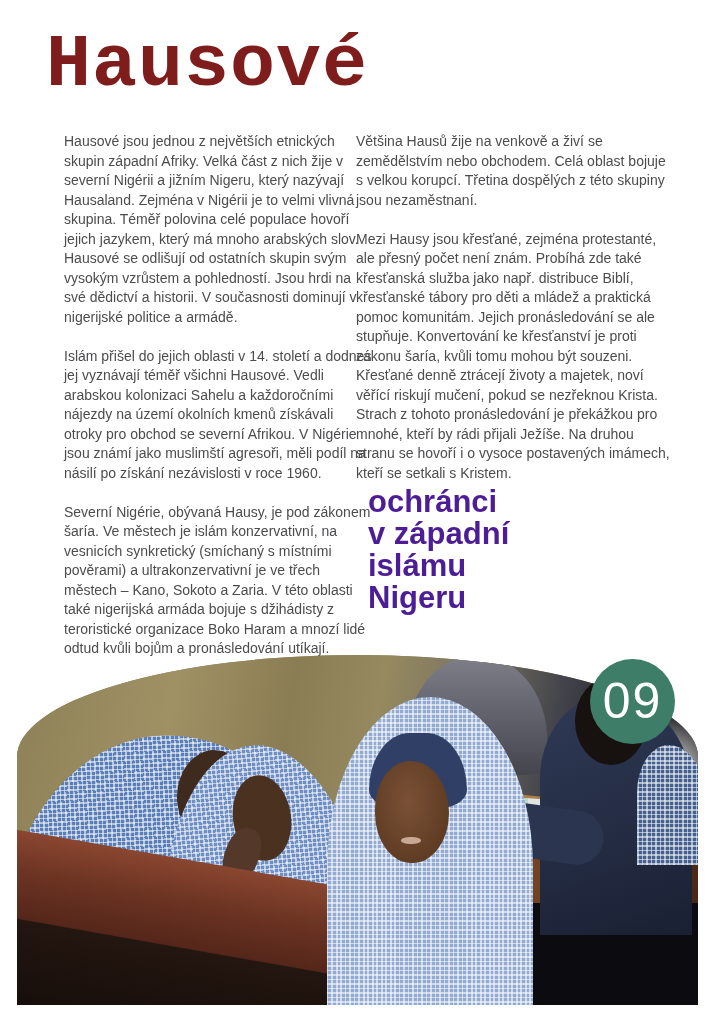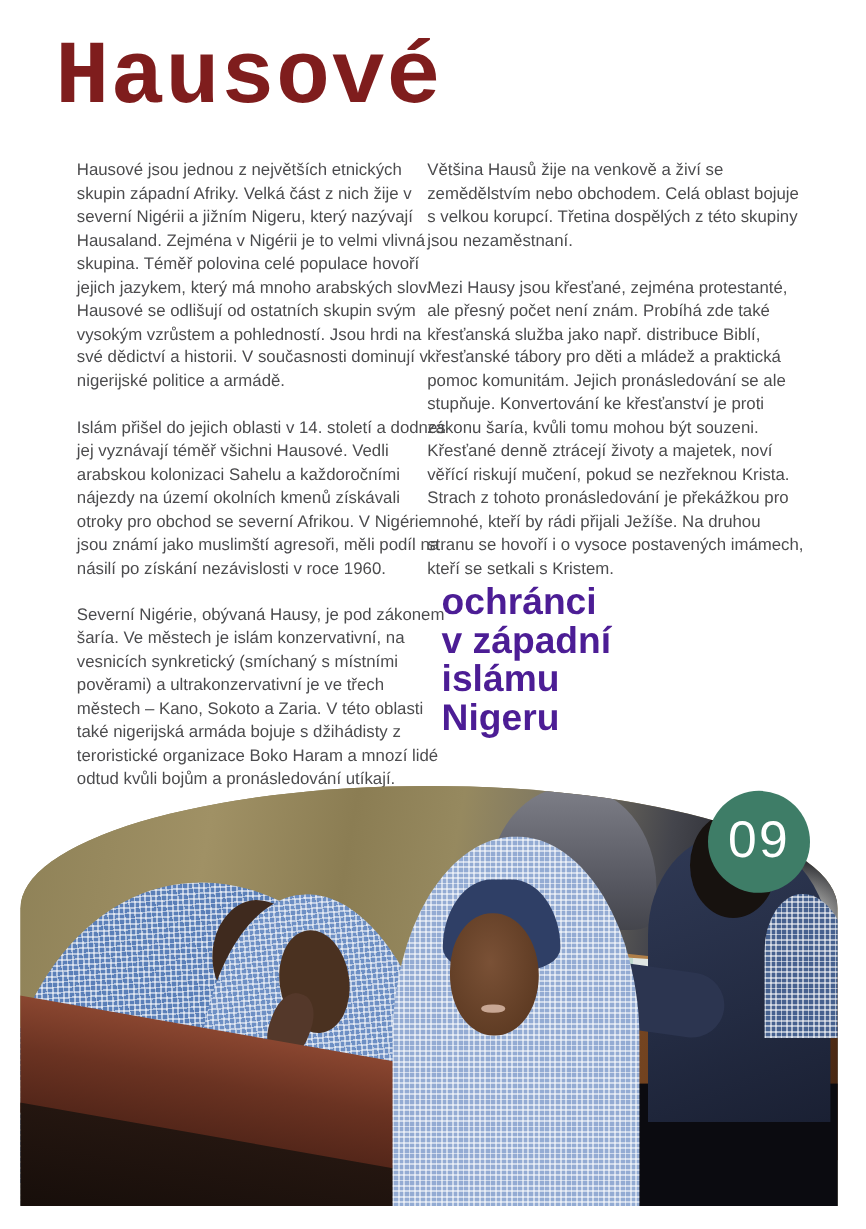--- a/index.html
+++ b/index.html
@@ -59,21 +59,21 @@
     height: 85px;
     border-radius: 50%;
     background: #3e7d67;
     display: flex;
     align-items: center;
     justify-content: center;
     z-index: 5;
   }
   .page-badge span {
     color: #ffffff;
-    font-size: 43px;
+    font-size: 50px;
     font-weight: 400;
     letter-spacing: 2px;
     transform: translateY(-1px);
   }
 
   
   .photo {
     position: absolute;
     left: 17px;
     top: 655px;

